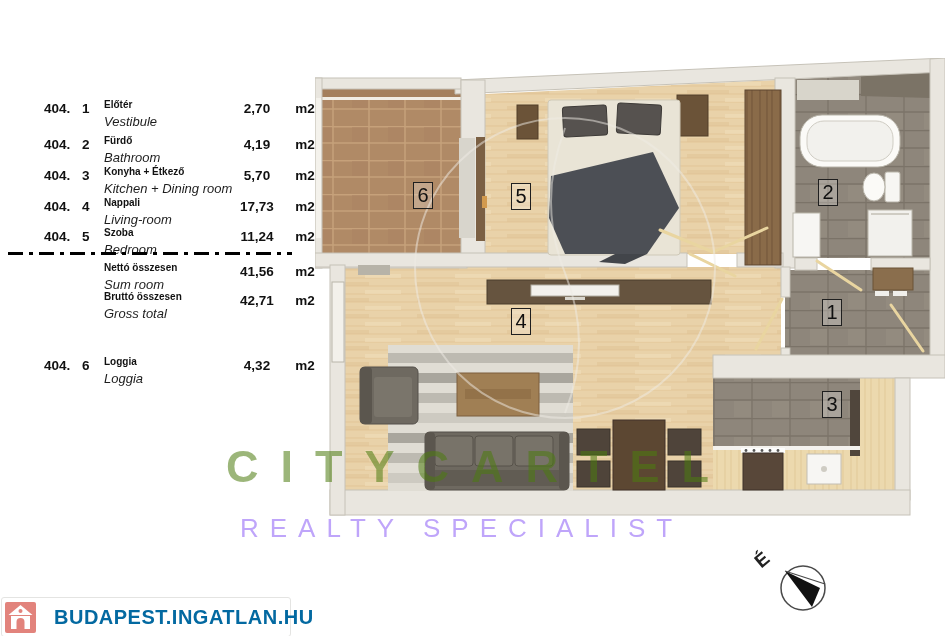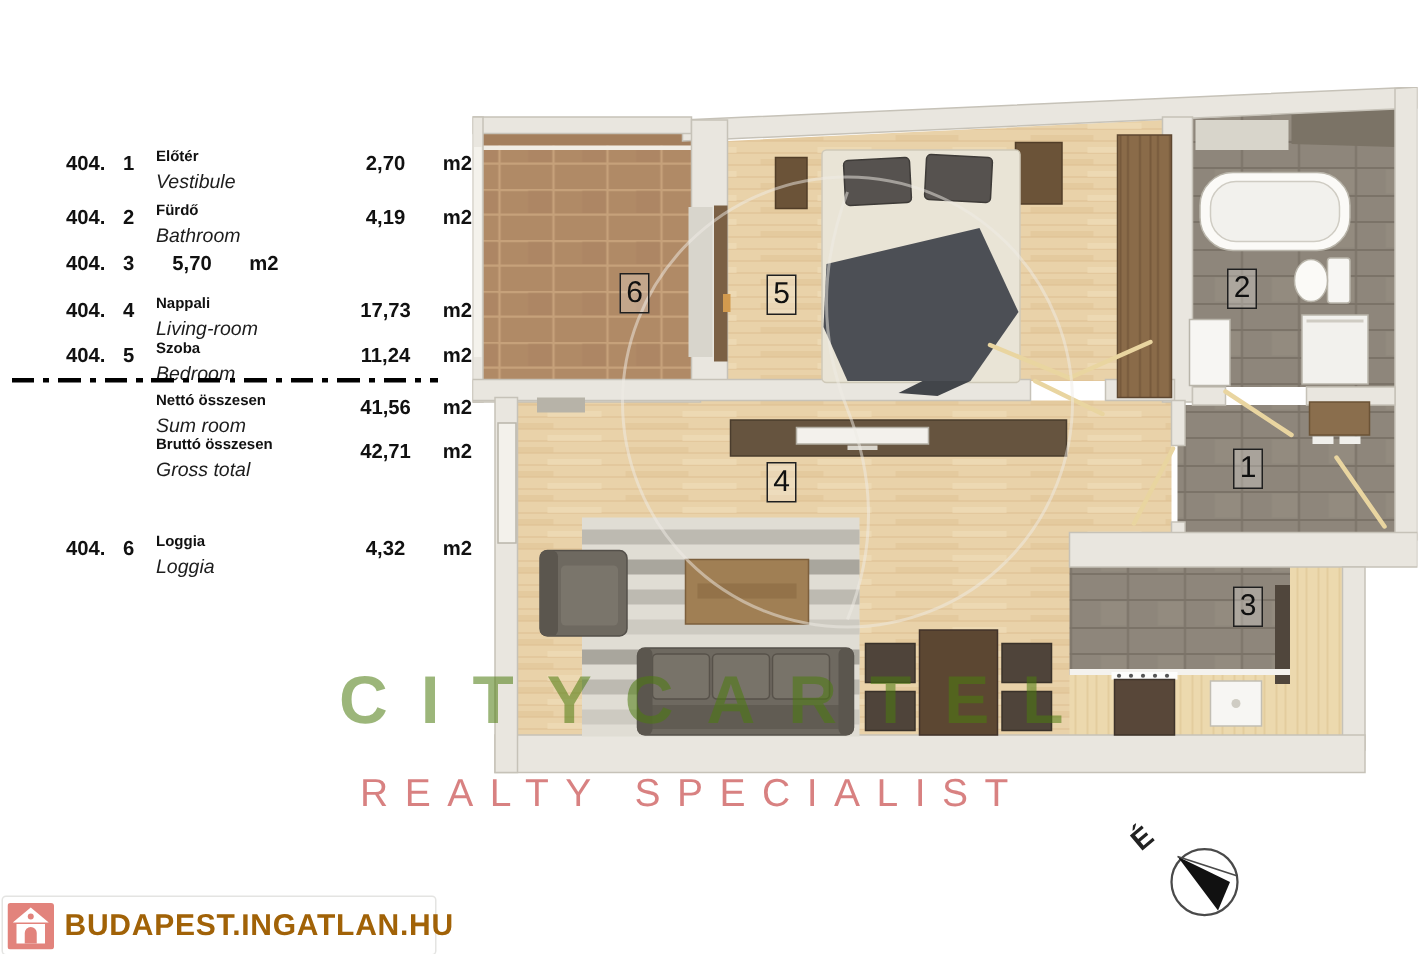--- a/index.html
+++ b/index.html
@@ -20,30 +20,30 @@
   
   .plan{position:absolute;left:315px;top:58px;width:630px;height:462px;}
   .plan svg{position:absolute;left:0;top:0;}
   .roomnum{position:absolute;width:18px;height:25px;border:1.5px solid #1f1f1f;
      background:rgba(252,252,250,.25);text-align:center;
      font:400 20px/25px "Liberation Sans",sans-serif;color:#101010;}
   
   .wm1{position:absolute;left:226px;top:441px;font-size:45px;letter-spacing:22px;
        color:#4d7c0f;opacity:.55;white-space:nowrap;font-weight:700;}
   .wm2{position:absolute;left:240px;top:513px;font-size:26px;letter-spacing:11px;
-       color:#b91c1c;opacity:.55;white-space:nowrap;font-weight:400;}
+       color:#8b5cf6;opacity:.55;white-space:nowrap;font-weight:400;}
   
   .compass{position:absolute;left:748px;top:545px;width:100px;height:85px;}
   .north{position:absolute;left:756px;top:549px;font-weight:bold;font-size:19px;
          transform:rotate(-40deg);color:#222;}
   
   .logo{position:absolute;left:1px;top:597px;width:288px;height:38px;border:1px solid #e4e4e2;
         border-radius:3px;display:flex;align-items:center;}
   .logo-icon{width:31px;height:31px;margin-left:3px;flex:0 0 auto;}
-  .logo-text{margin-left:7px;font-weight:bold;font-size:20px;letter-spacing:.5px;color:#a16207;white-space:nowrap;}
+  .logo-text{margin-left:18px;font-weight:bold;font-size:20px;letter-spacing:.5px;color:#0369a1;white-space:nowrap;}
 </style>
 </head>
 <body>
 
 <div class="page">
 
   <div>
 
     <div class="lrow" style="top:94px">
       <span class="lcode">404.</span>
@@ -59,20 +59,22 @@
       <span class="lidx">2</span>
       <span class="lnames"><span class="lhu">Fürdő</span><br>
         <span class="len">Bathroom</span></span>
       <span class="lval">4,19</span>
       <span class="lunit">m2</span>
     </div>
 
     <div class="lrow" style="top:161px">
       <span class="lcode">404.</span>
       <span class="lidx">3</span>
+      <span class="lnames"><span class="lhu">Konyha + Étkező</span><br>
+        <span class="len">Kitchen + Dining room</span></span>
       <span class="lval">5,70</span>
       <span class="lunit">m2</span>
     </div>
 
     <div class="lrow" style="top:192px">
       <span class="lcode">404.</span>
       <span class="lidx">4</span>
       <span class="lnames"><span class="lhu">Nappali</span><br>
         <span class="len">Living-room</span></span>
       <span class="lval">17,73</span>

